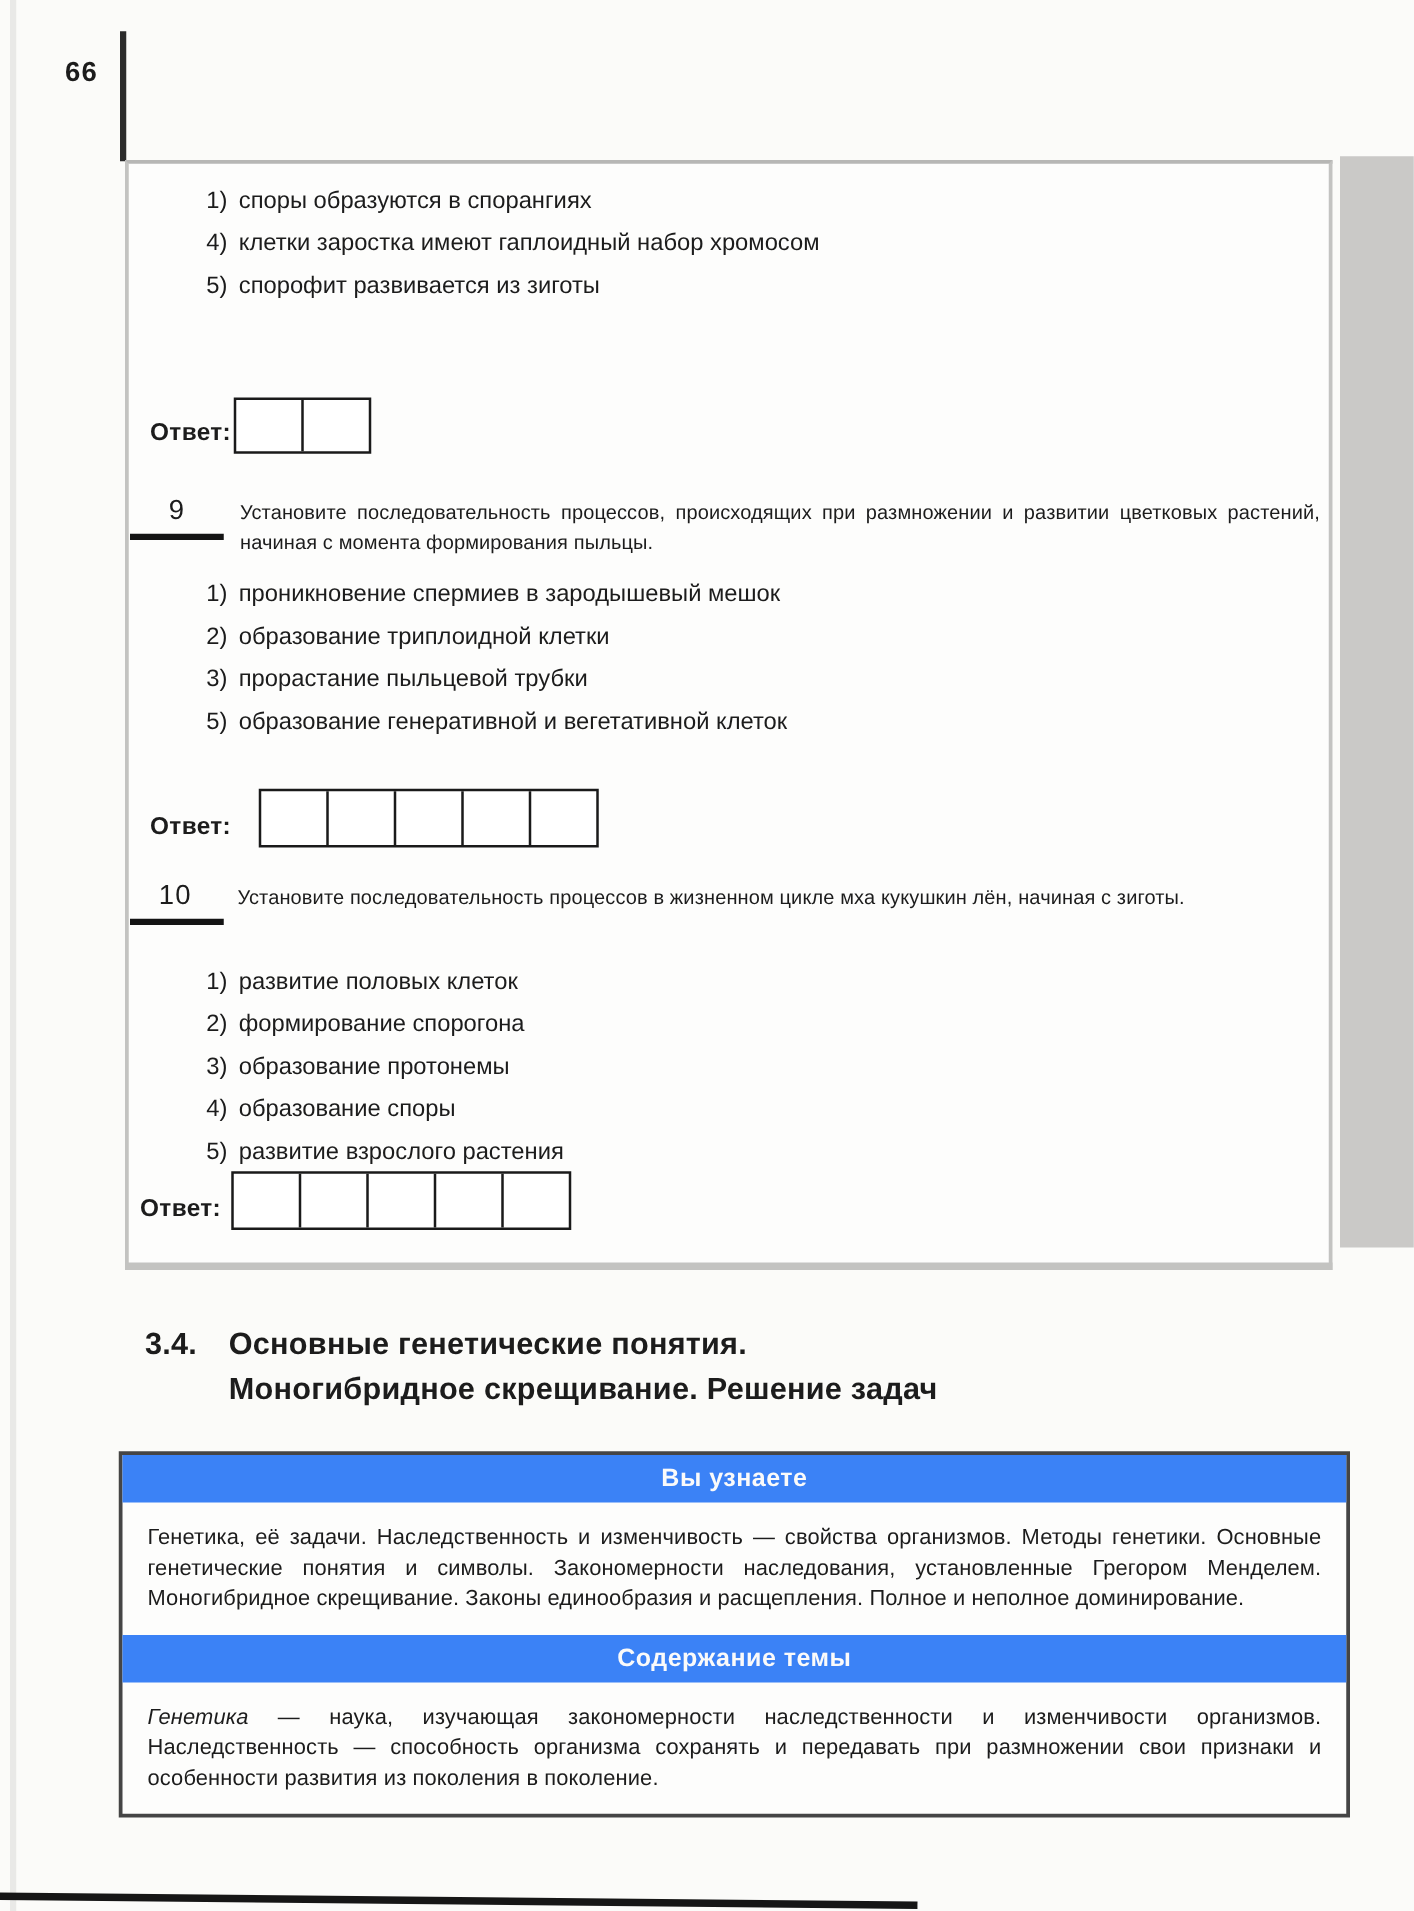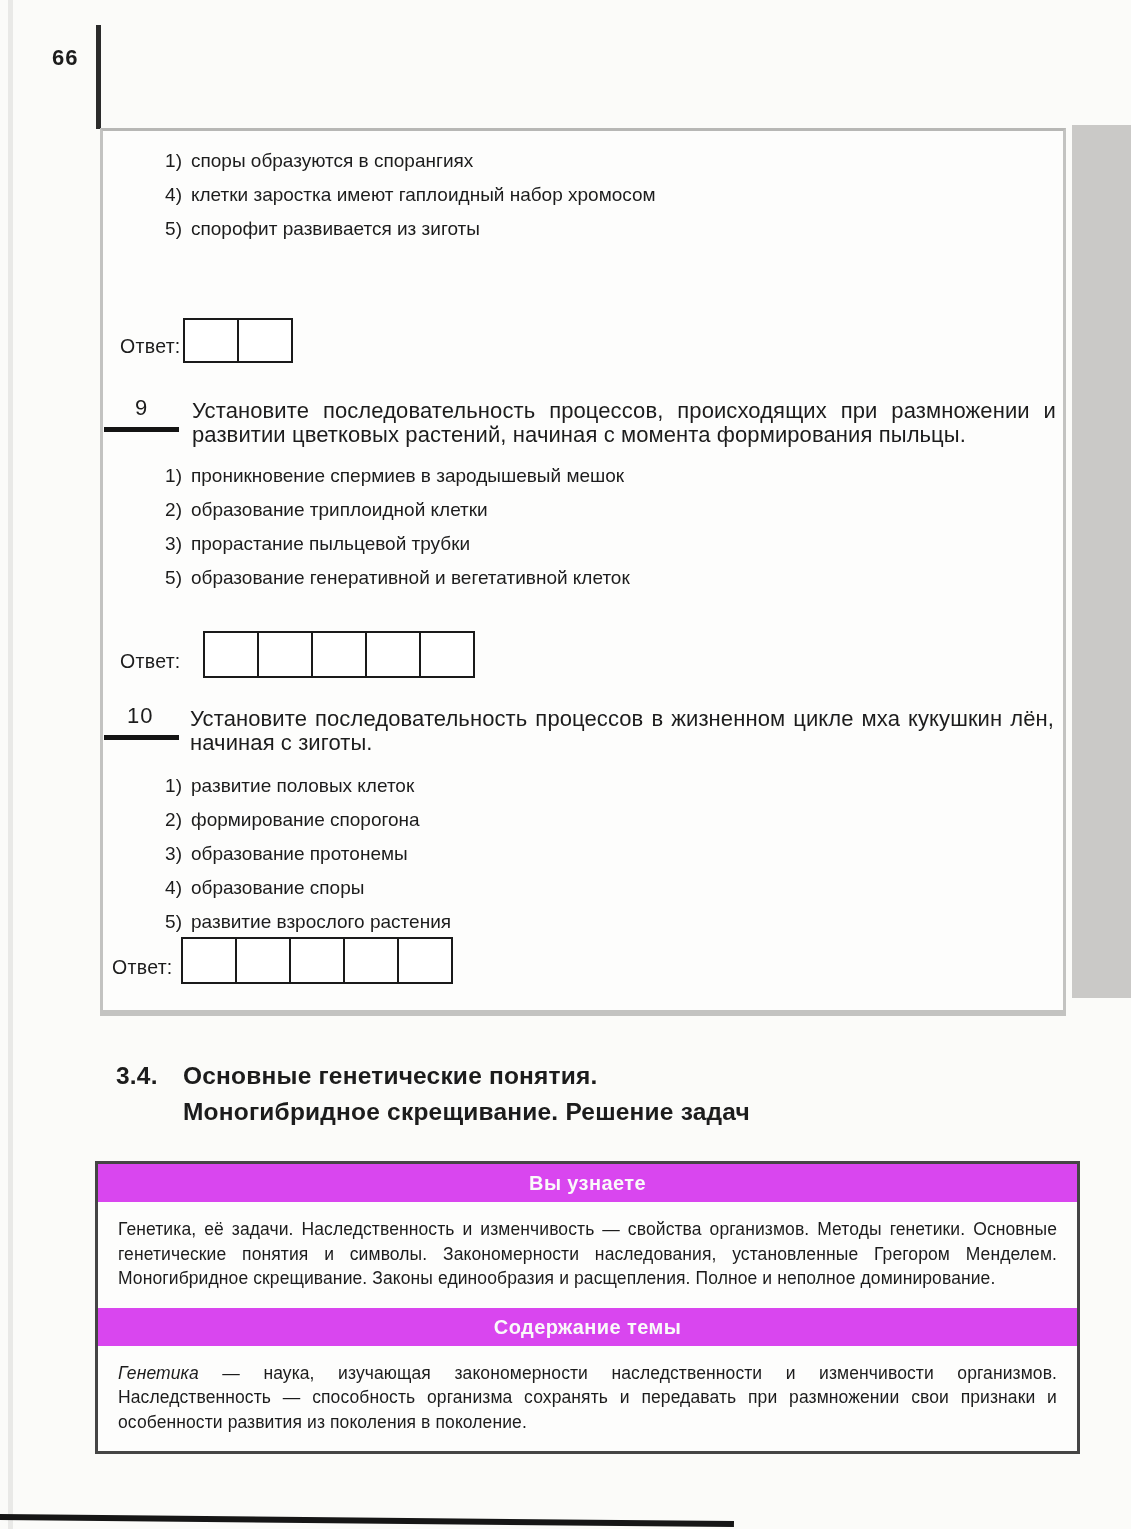--- a/index.html
+++ b/index.html
@@ -31,43 +31,43 @@
     border-bottom-width:6px;
     border-top-color:#b7b7b5;
     box-sizing:border-box;
   }
   .qb-inner{position:absolute;left:0;top:0;width:860px;height:879px;}
 
   .list .li{line-height:34px;font-size:19px;white-space:nowrap;}
   .list .num{display:inline-block;width:30px;text-align:right;margin-right:9px;}
 
   .answer-row{display:flex;align-items:flex-end;}
-  .answer-label{font-weight:normal;font-size:19.5px;padding-bottom:5px;letter-spacing:0.3px;}
+  .answer-label{font-weight:bold;font-size:19.5px;padding-bottom:5px;letter-spacing:0.3px;}
   .cells{display:flex;border:2px solid #1a1a1a;background:#fff;}
   .cell{width:52px;height:41px;border-left:2px solid #1a1a1a;}
   .cell:first-child{border-left:none;}
   .cells.tall .cell{height:43px;}
 
   .qnum{font-size:22px;letter-spacing:1px;}
   .qnum-rule{background:#141414;height:5px;}
-  .qprompt{font-size:22px;line-height:23.5px;text-align:justify;letter-spacing:0.1px;}
+  .qprompt{font-size:16px;line-height:23.5px;text-align:justify;letter-spacing:0.1px;}
 
   
   .section-heading{left:116px;top:1058px;display:flex;font-weight:bold;font-size:24.5px;line-height:36px;letter-spacing:0.2px;}
   .section-number{width:67px;}
 
   
   .info-panel{
     left:95px;top:1161px;width:985px;
     background:#fdfdfc;
     border:3px solid #454545;
     box-sizing:border-box;
   }
   .info-bar{
-    background:#d946ef;color:#fafafa;
+    background:#3b82f6;color:#fafafa;
     font-weight:bold;font-size:20px;
     text-align:center;line-height:38px;height:38px;
     letter-spacing:0.4px;
   }
   .info-body{
     padding:15px 20px 17px 20px;
     font-size:17.5px;line-height:24.5px;
     text-align:justify;letter-spacing:0.1px;
   }
   .it{font-style:italic;margin-top:12px;}

